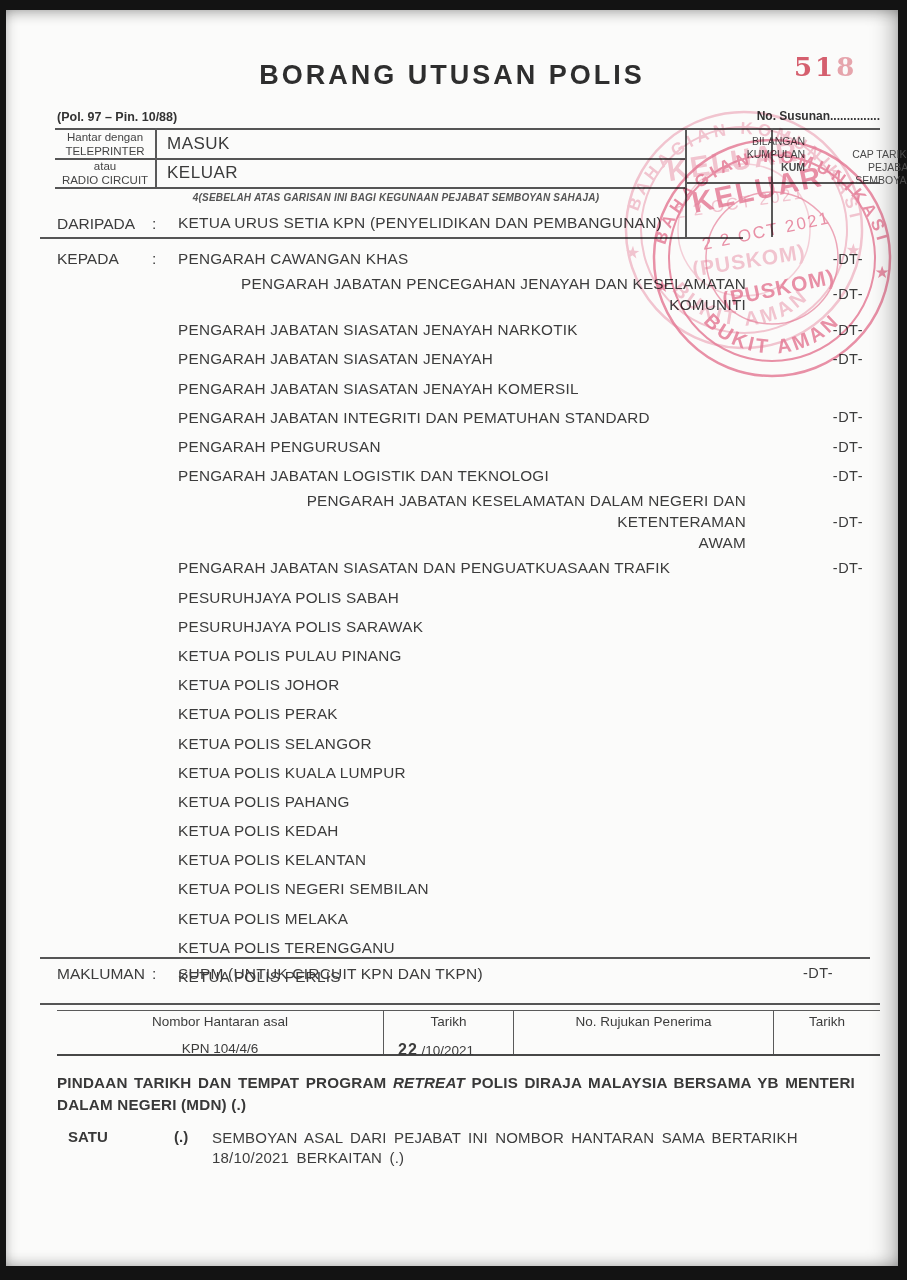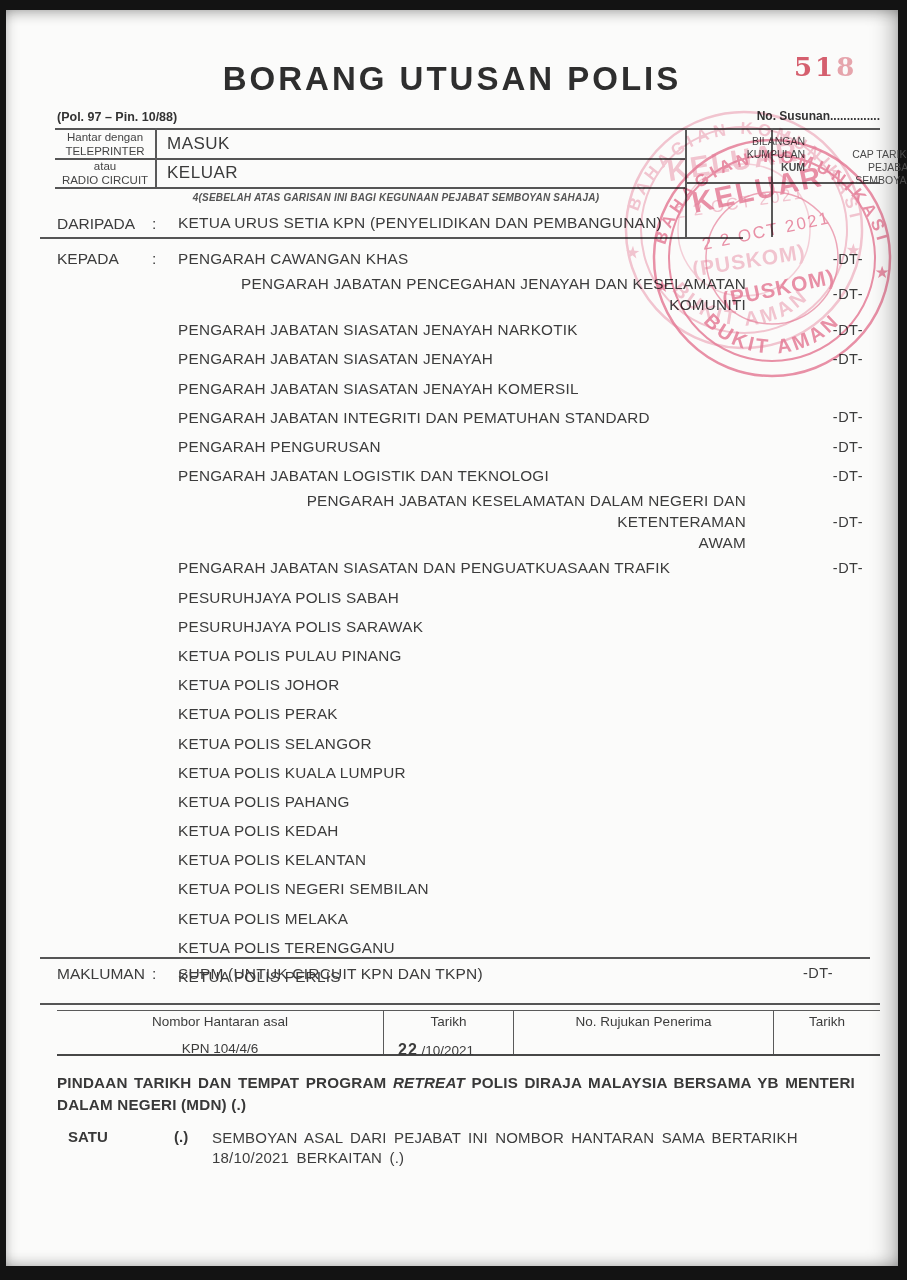--- a/index.html
+++ b/index.html
@@ -23,21 +23,21 @@
   .abs{position:absolute;}
   .b{font-weight:bold;}
   .doc-number{
     left:788px;top:42px;width:90px;
     font-family:"DejaVu Serif", serif;
     font-size:26px;letter-spacing:3px;color:#d55f6e;font-weight:600;
   }
   .doc-number .faint{opacity:.55;}
   .title{
     left:0;top:50px;width:100%;text-align:center;
-    font-size:33px;font-weight:bold;color:#2e2e2e;letter-spacing:3px;
+    font-size:27px;font-weight:bold;color:#2e2e2e;letter-spacing:3px;
   }
   .formref{left:51px;top:100px;font-size:12.5px;font-weight:bold;color:#333;}
   .susunan{right:18px;top:99px;font-size:12px;font-weight:bold;color:#333;}
   .hline{position:absolute;background:#555;height:1.5px;}
   .vline{position:absolute;background:#5a5a5a;width:1.5px;}
   .cell-label{font-size:11.5px;line-height:13.5px;text-align:center;color:#444;}
   .cell-small{font-size:10.5px;line-height:13px;text-align:right;color:#4a4a4a;margin-left:34px;}
   .inout{font-size:17px;color:#3a3a3a;letter-spacing:.5px;}
   .note{
     left:110px;top:182px;width:560px;text-align:center;

